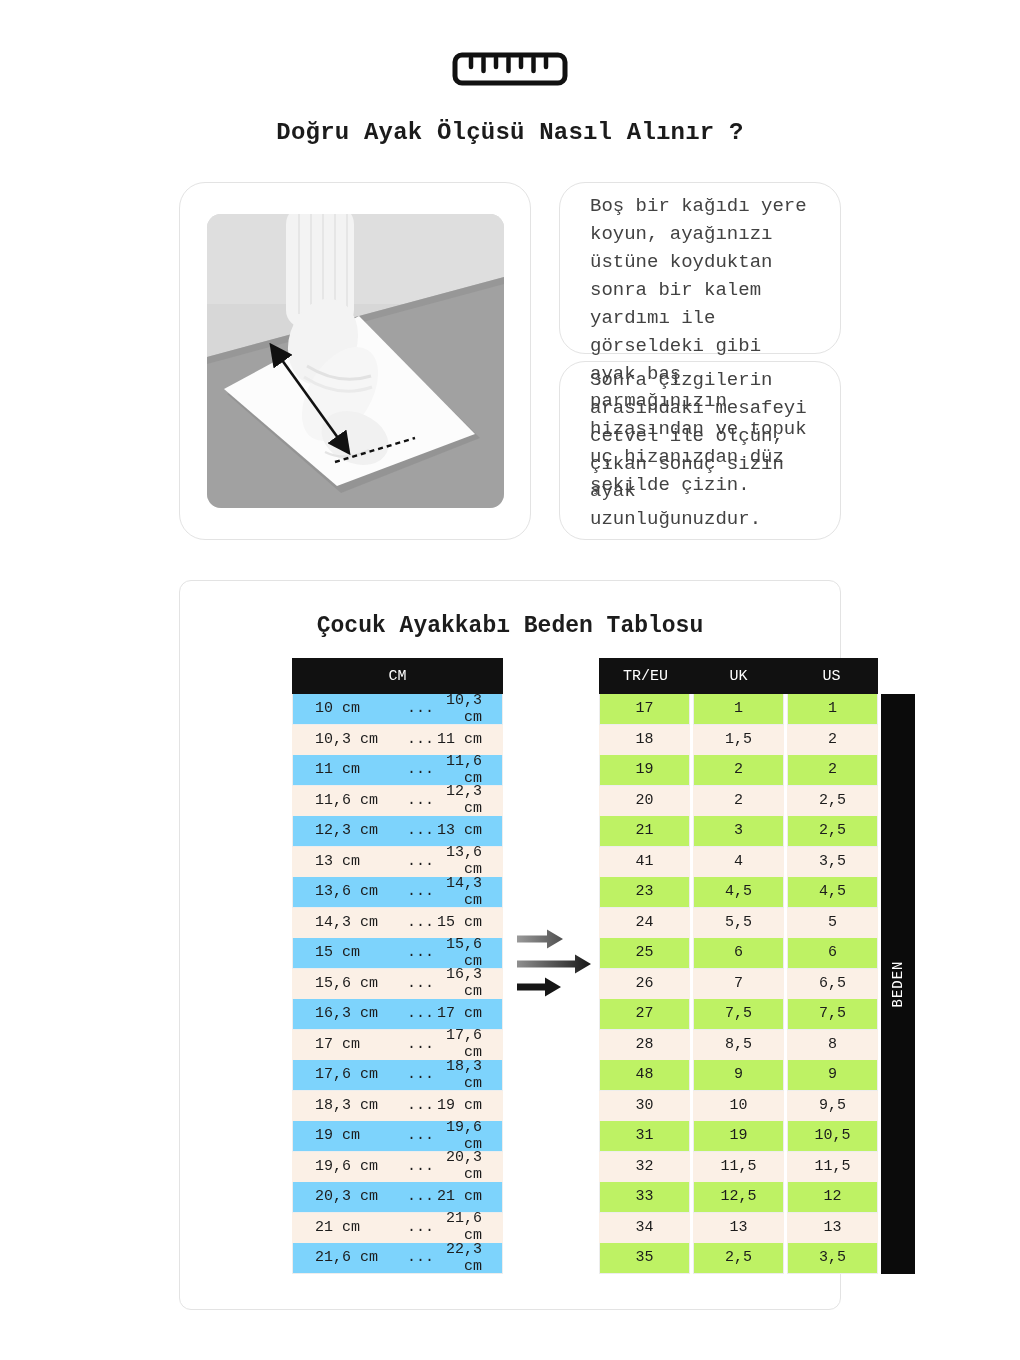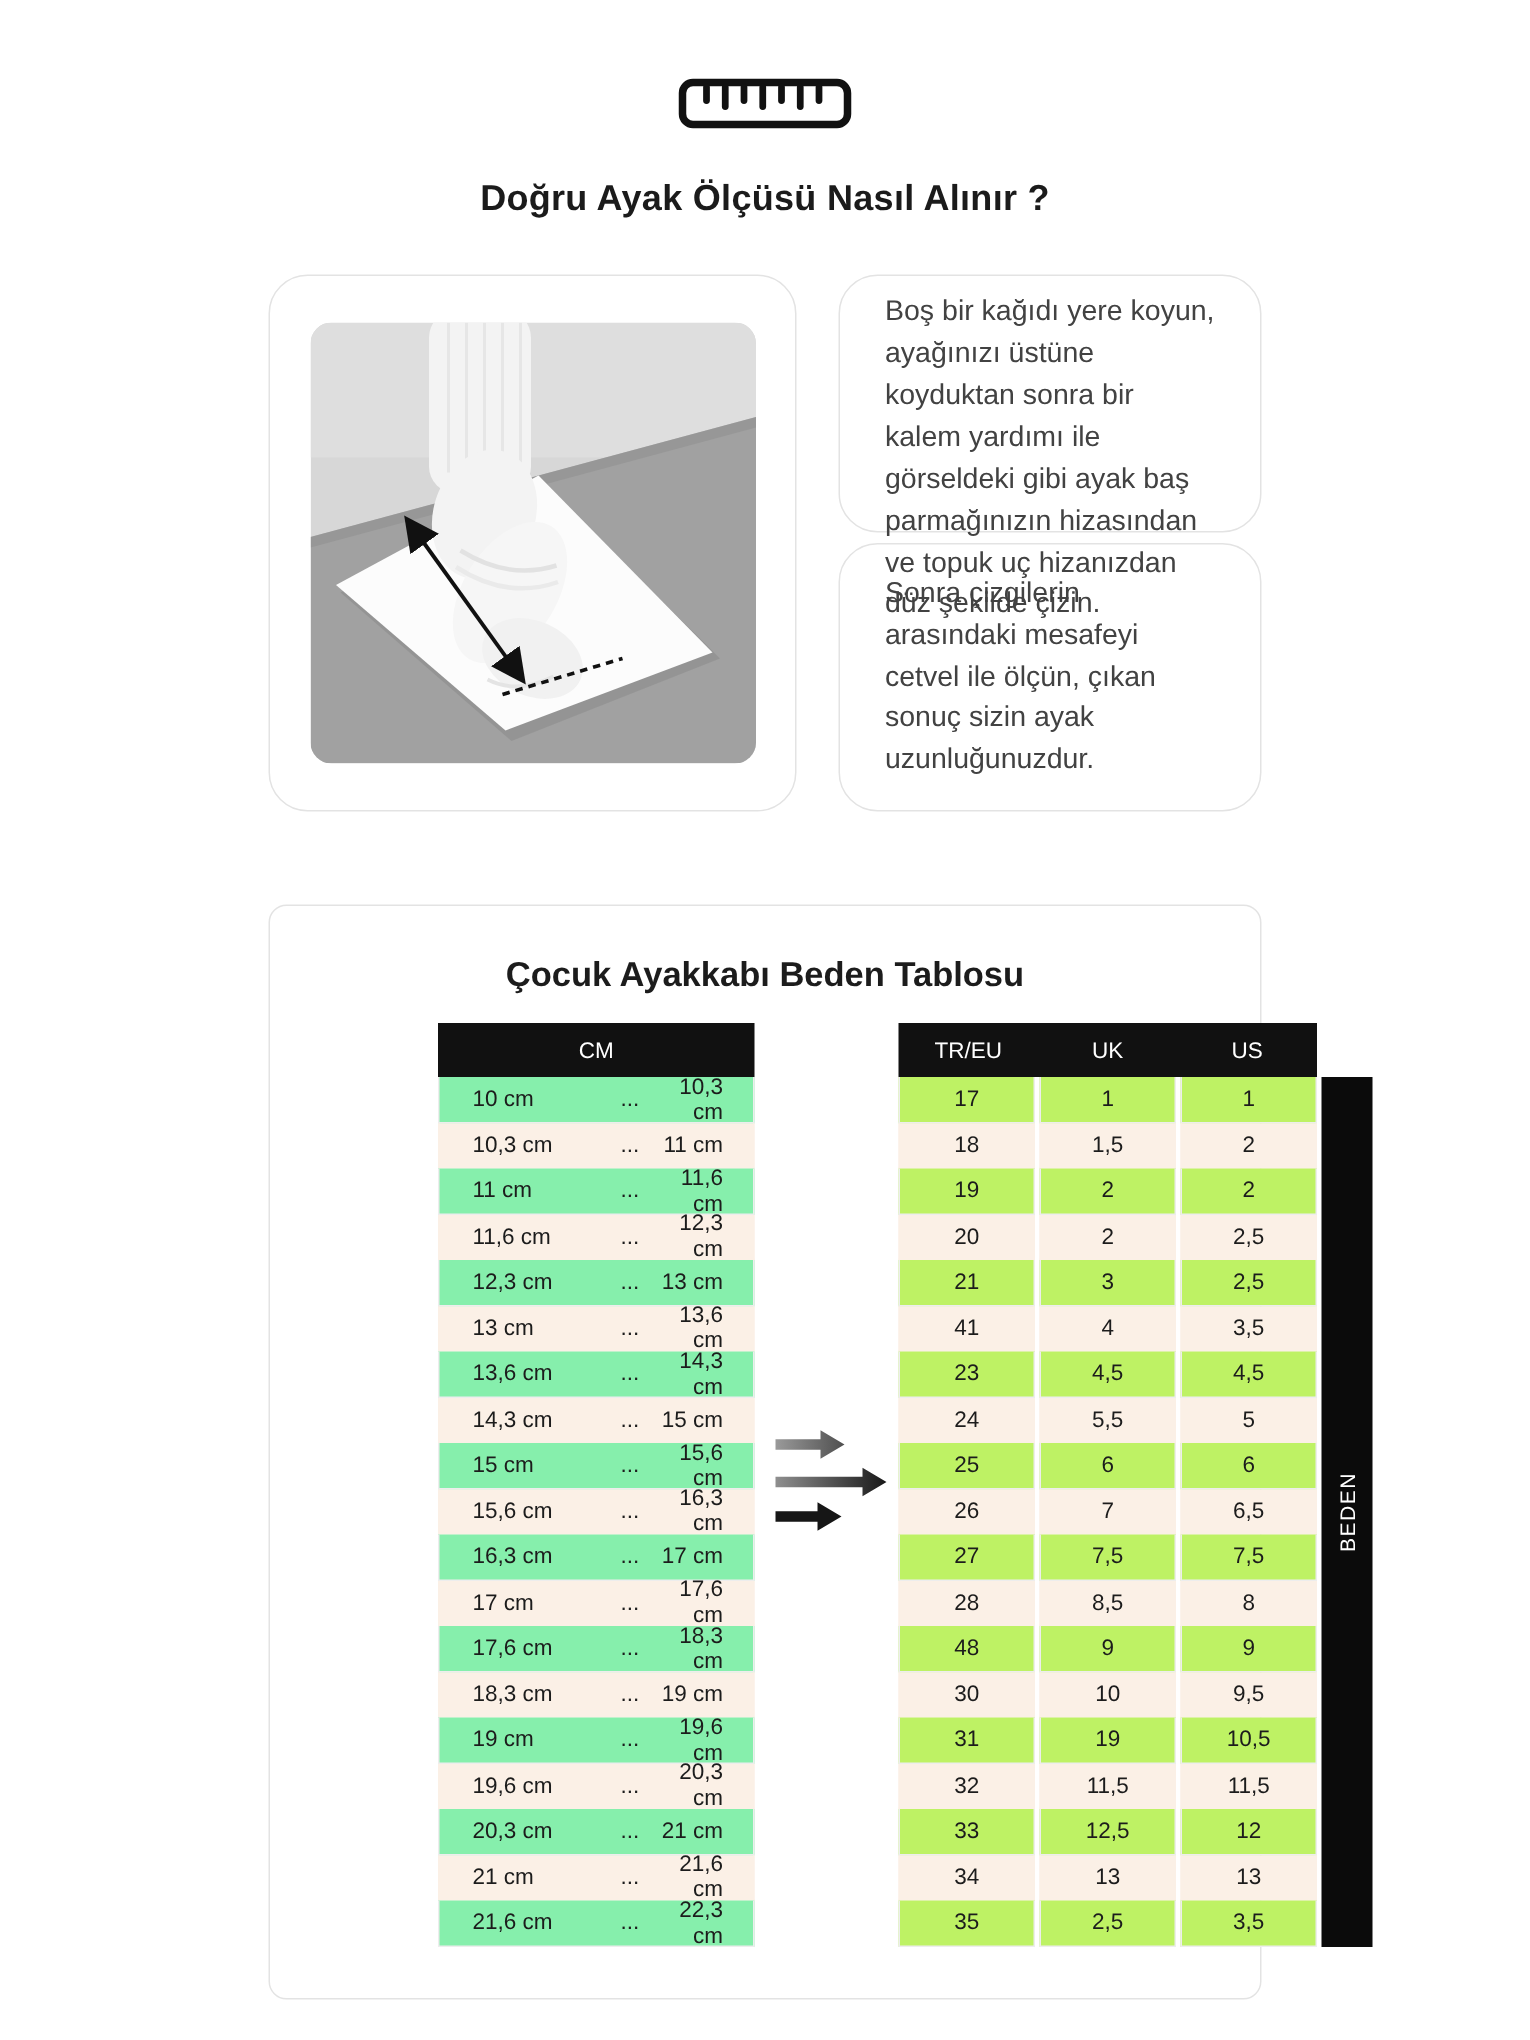--- a/index.html
+++ b/index.html
@@ -6,50 +6,50 @@
     --header-bg:#111111;
     --alt-row:#fbf0e6;
     --beden-bg:#0b0b0b;
     --card-border:#e3e3e3;
     --cell-border:#ededed;
     --text-main:#1c1c1c;
     --text-para:#424242;
   }
   html,body{margin:0;padding:0;background:#ffffff;}
   body{font-family:"Liberation Sans", sans-serif;color:var(--text-main);}
-  .page{position:relative;width:852px;height:1360px;margin:0 auto;background:#fff;overflow:hidden;}
+  .page{position:relative;width:852px;height:1360px;margin:0 auto;background:#fff;overflow:hidden;font-family:Liberation Mono, monospace;}
 
   
   .top{text-align:center;padding-top:52px;}
   .ruler{display:inline-block;line-height:0;}
   .page-title{margin:28px 0 0 0;font-size:24px;font-weight:bold;color:#1b1b1b;letter-spacing:.2px;}
 
   
   .row1{display:flex;gap:28px;margin:36px 95px 0 95px;}
   .photo-card{width:352px;height:358px;box-sizing:border-box;border:1px solid var(--card-border);
     border-radius:26px;display:flex;align-items:center;justify-content:center;flex:0 0 auto;}
   .photo{width:297px;height:294px;border-radius:14px;overflow:hidden;line-height:0;}
   .right-col{flex:1;display:flex;flex-direction:column;gap:7px;}
   .info-card{box-sizing:border-box;border:1px solid var(--card-border);border-radius:26px;
     padding:10px 30px;font-size:19px;line-height:1.47;color:var(--text-para);}
   .info-card.first{height:172px;}
   .info-card.second{height:179px;display:flex;align-items:center;}
   .info-card p{margin:0;}
 
   
-  .section-card{box-sizing:border-box;margin:62px 95px 0 95px;height:730px;
+  .section-card{box-sizing:border-box;margin:40px 95px 0 95px;height:730px;
     border:1px solid var(--card-border);border-radius:12px;}
   .section-title{text-align:center;margin:32px 0 0 0;font-size:23px;font-weight:bold;}
   .tables{display:flex;align-items:flex-start;margin-top:19px;padding-left:112px;}
 
   .cm-table{width:211px;flex:0 0 auto;}
   .th{height:36px;background:var(--header-bg);color:#fff;display:flex;align-items:center;
     justify-content:center;font-size:15px;}
   .cm-row{height:30.5px;box-sizing:border-box;display:flex;align-items:center;font-size:15px;
-    border:1px solid var(--cell-border);border-top:none;background:#86efac;}
+    border:1px solid var(--cell-border);border-top:none;background:#7dd3fc;}
   .cm-row:nth-child(even){background:var(--alt-row);border-color:var(--alt-row);}
   .cm-left{width:92px;padding-left:22px;box-sizing:content-box;text-align:left;}
   .cm-dots{width:26px;text-align:center;}
   .cm-right{flex:1;padding-right:20px;text-align:right;}
 
   .gap-arrows{width:96px;flex:0 0 auto;display:flex;justify-content:center;align-self:center;line-height:0;}
 
   .size-table{width:279px;flex:0 0 auto;}
   .size-th{display:grid;grid-template-columns:1fr 1fr 1fr;height:36px;background:var(--header-bg);
     color:#fff;align-items:center;text-align:center;font-size:15px;}

